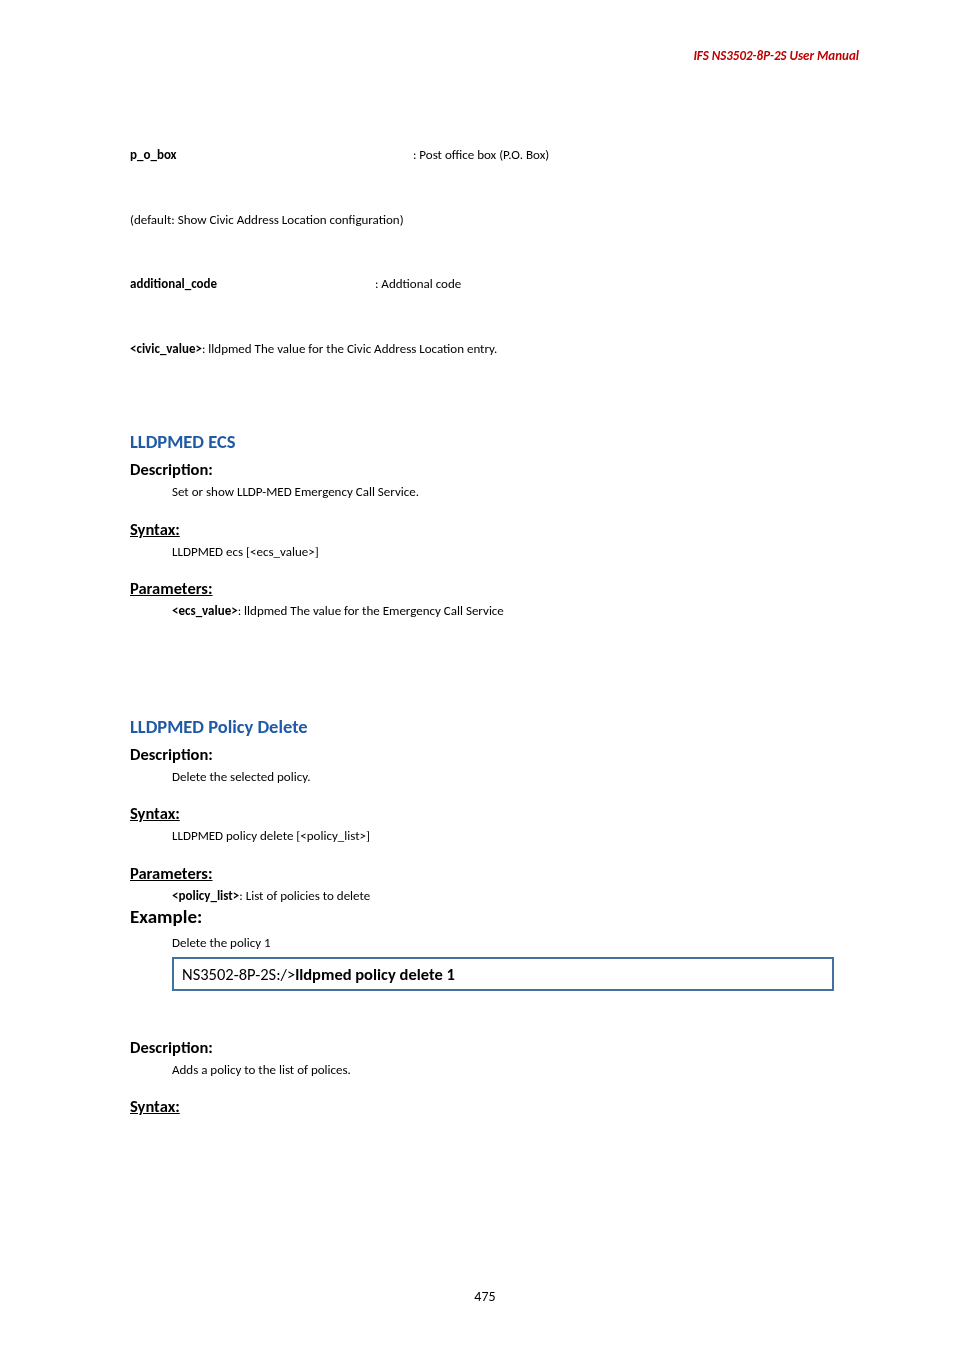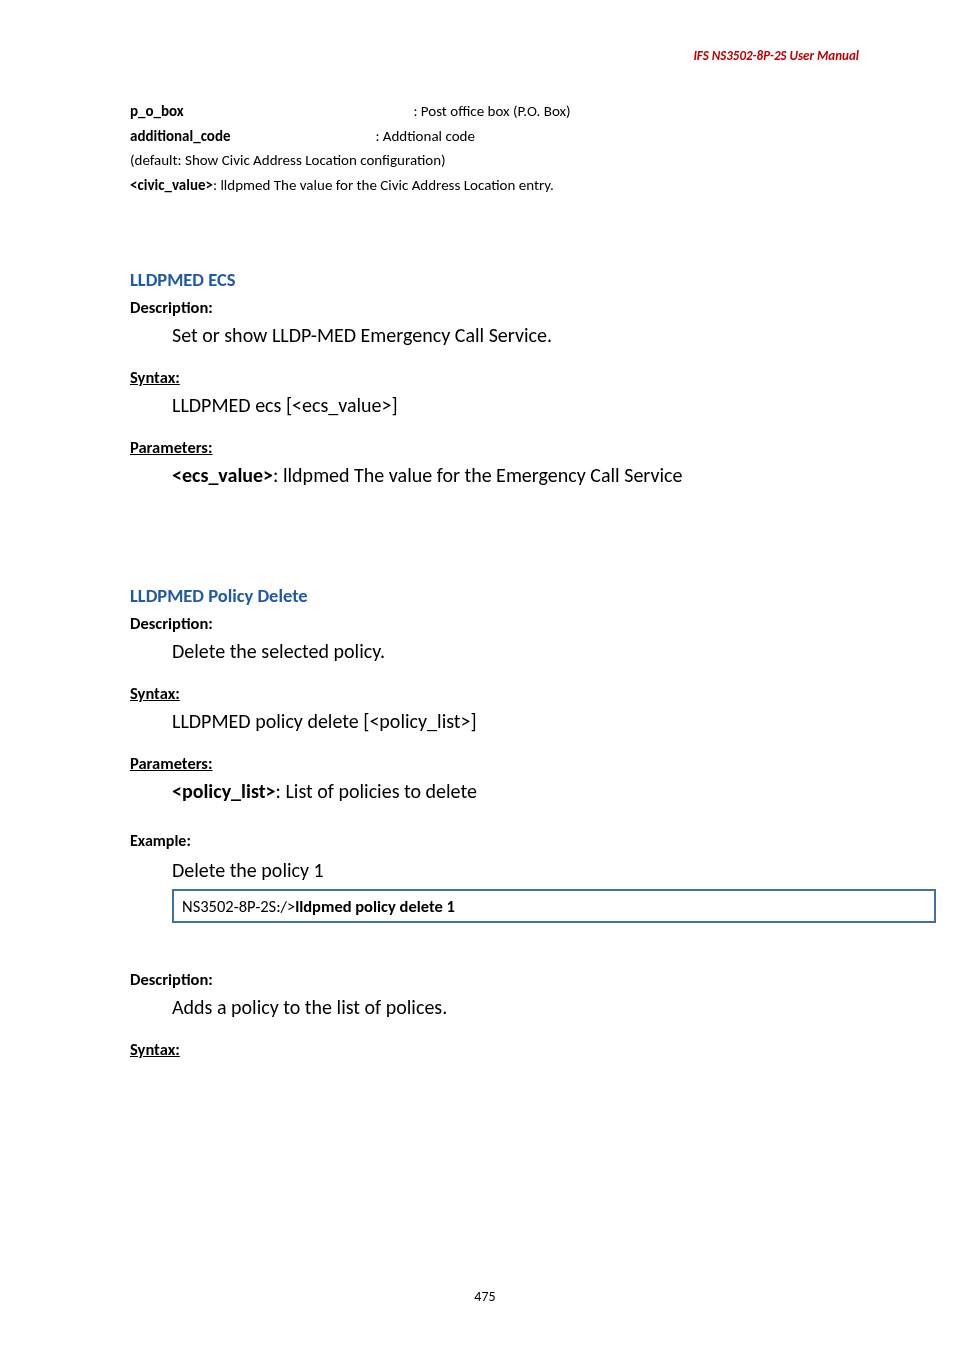--- a/index.html
+++ b/index.html
@@ -25,23 +25,24 @@
     color: #c00000;
     text-align: center;
   }
   .content {
     position: absolute;
     top: 100px;
     left: 130px;
     right: 95px;
   }
   .param-line {
-    font-size: 15px;
+    font-size: 13px;
     line-height: 1.5;
     margin-bottom: 2px;
+    margin-top: 45px;
   }
   .param-label {
     font-weight: bold;
     display: inline-block;
   }
   .param-value {
     display: inline;
   }
   .indented {
     padding-left: 42px;
@@ -60,36 +61,35 @@
     font-weight: bold;
     font-size: 16.5px;
     margin-top: 0;
     margin-bottom: 3px;
   }
   .sub-heading.gap {
     margin-top: 17px;
     text-decoration: underline;
   }
   .body-text {
-    font-size: 20px;
+    font-size: 13px;
     line-height: 1.5;
   }
   .example-label {
     font-weight: bold;
-    font-size: 16px;
-    margin-top: 25px;
+    font-size: 19px;
     margin-bottom: 5px;
   }
   .code-box {
     border: 2.5px solid #41719c;
     background: #ffffff;
     padding: 5px 8px;
     font-size: 16.5px;
     margin-top: 4px;
-    width: 764px;
+    width: 662px;
     margin-left: 42px;
   }
   .code-bold {
     font-weight: bold;
   }
   .page-number {
     position: absolute;
     bottom: 45px;
     left: 16px;
     right: 0;
@@ -105,26 +105,26 @@
 
 <div class="header">IFS  NS3502-8P-2S  User  Manual</div>
 
 <div class="content">
 
   <div class="param-line">
     <span class="param-label" style="width:280px;">p_o_box</span>
     <span class="param-value">: Post office box (P.O. Box)</span>
   </div>
 
+  <div class="param-line">(default: Show Civic Address Location configuration)</div>
+
   <div class="param-line">
     <span class="param-label" style="width:242px;">additional_code</span>
     <span class="param-value">: Addtional code</span>
   </div>
-
-  <div class="param-line">(default: Show Civic Address Location configuration)</div>
 
   <div class="param-line">
     <span class="param-label">&lt;civic_value&gt;</span><span class="param-value">: lldpmed The value for the Civic Address Location entry.</span>
   </div>
 
   <div class="section-title first">LLDPMED ECS</div>
 
   <div class="sub-heading">Description:</div>
   <div class="body-text indented">Set or show LLDP-MED Emergency Call Service.</div>
 

